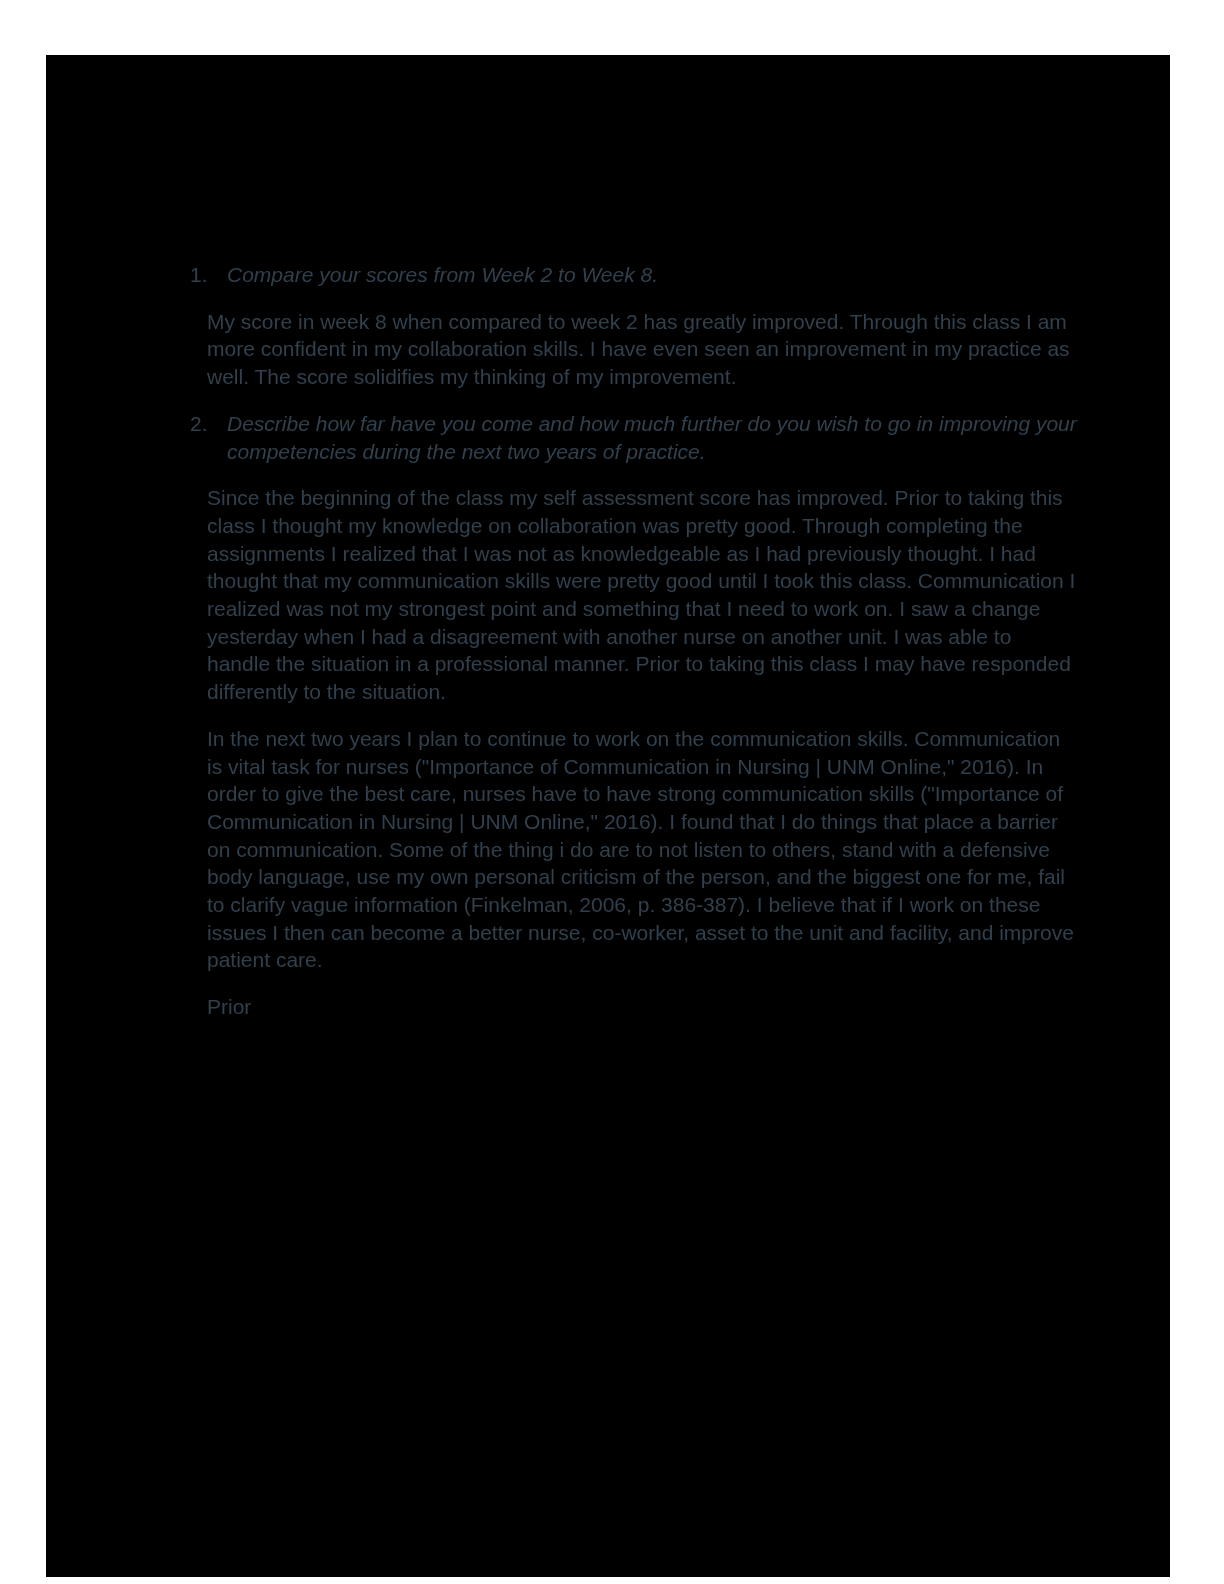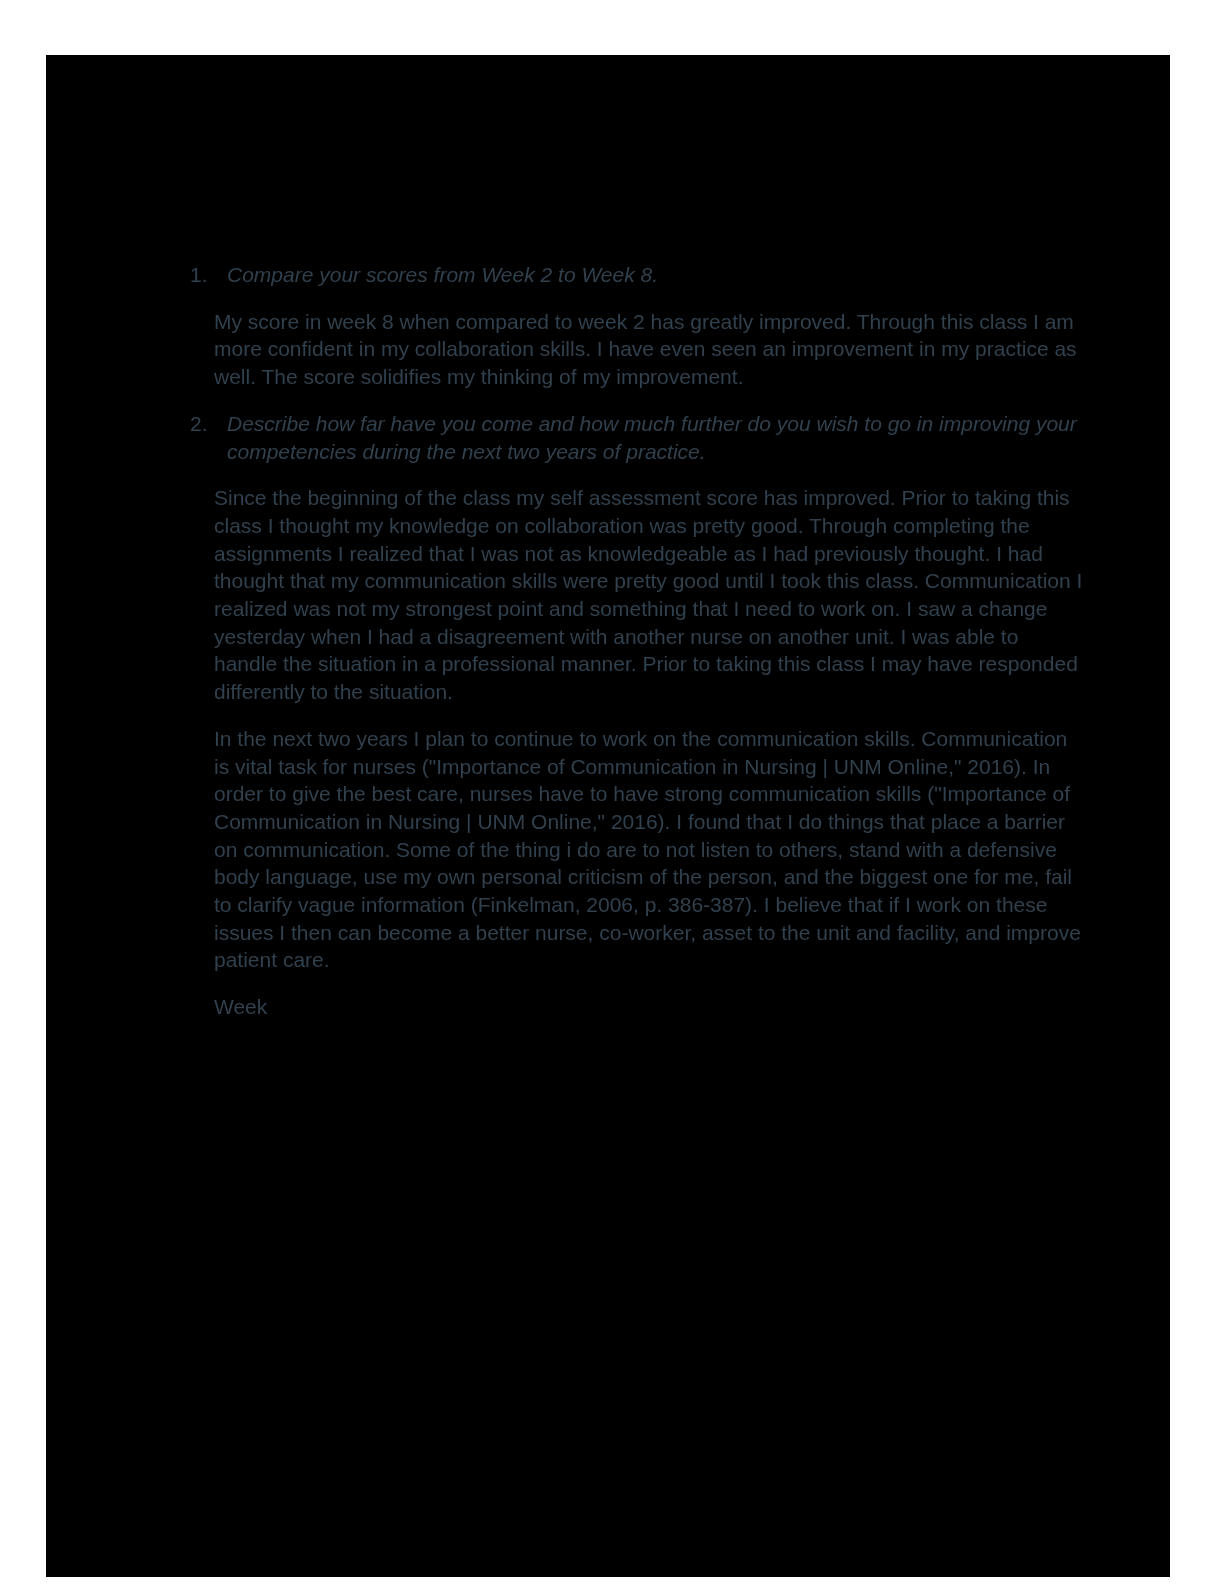--- a/index.html
+++ b/index.html
@@ -35,21 +35,21 @@
   }
   .num {
     flex: 0 0 37px;
     width: 37px;
   }
   .q-text {
     flex: 1;
     font-style: italic;
   }
   .answer, .signature {
-    margin: 0 0 19px 24px;
+    margin: 0 0 19px 17px;
     max-width: 872px;
   }
   .signature {
     margin-bottom: 0;
   }
 </style>
 </head>
 <body>
 
 <div class="sheet">
@@ -65,16 +65,16 @@
 
     <div class="qa">
       <div class="q-row">
         <span class="num">2.</span>
         <span class="q-text">Describe how far have you come and how much further do you wish to go in improving your competencies during the next two years of practice.</span>
       </div>
       <p class="answer">Since the beginning of the class my self assessment score has improved. Prior to taking this class I thought my knowledge on collaboration was pretty good. Through completing the assignments I realized that I was not as knowledgeable as I had previously thought. I had thought that my communication skills were pretty good until I took this class. Communication I realized was not my strongest point and something that I need to work on. I saw a change yesterday when I had a disagreement with another nurse on another unit. I was able to handle the situation in a professional manner. Prior to taking this class I may have responded differently to the situation.</p>
       <p class="answer">In the next two years I plan to continue to work on the communication skills. Communication is vital task for nurses ("Importance of Communication in Nursing | UNM Online," 2016). In order to give the best care, nurses have to have strong communication skills ("Importance of Communication in Nursing | UNM Online," 2016). I found that I do things that place a barrier on communication. Some of the thing i do are to not listen to others, stand with a defensive body language, use my own personal criticism of the person, and the biggest one for me, fail to clarify vague information (Finkelman, 2006, p. 386-387). I believe that if I work on these issues I then can become a better nurse, co-worker, asset to the unit and facility, and improve patient care.</p>
     </div>
 
-    <p class="signature">Week</p>
+    <p class="signature">Prior</p>
 
   </div>
 </div>
 
 </body></html>

